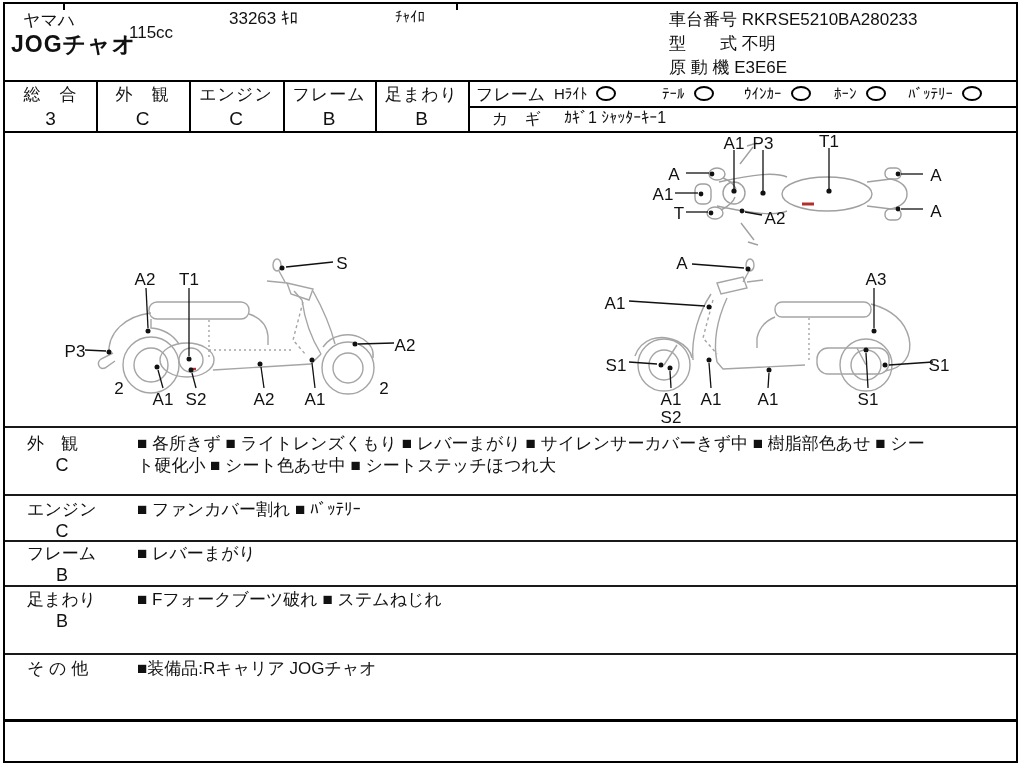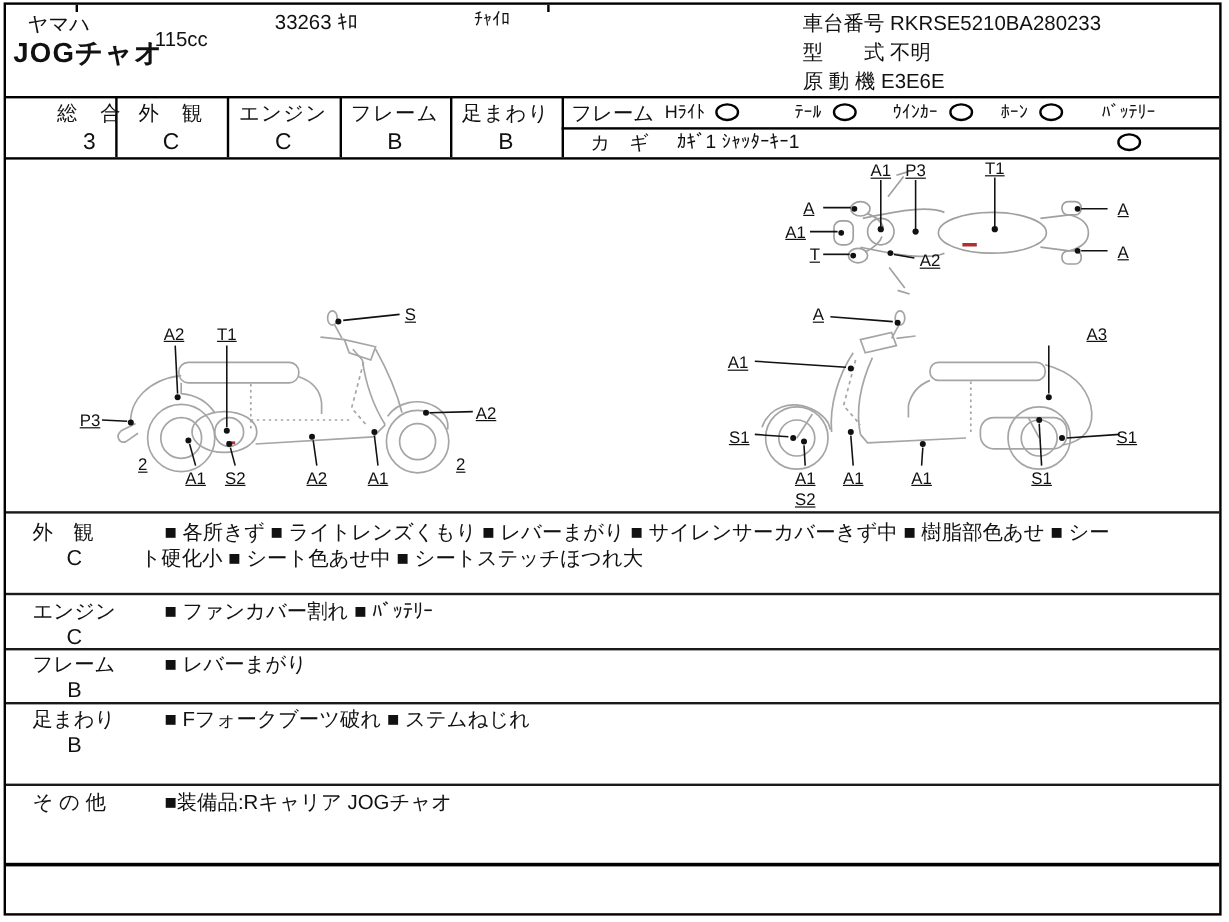--- a/index.html
+++ b/index.html
@@ -15,21 +15,21 @@
   .model-name{font-size:23px;font-weight:bold;letter-spacing:1px;}
   .rating-cell{position:absolute;top:76px;height:51px;text-align:center;}
   .rating-label{font-size:17px;margin-top:3px;letter-spacing:1px;}
   .rating-grade{font-size:19px;margin-top:2px;}
   .safety-item{position:absolute;font-size:15px;white-space:nowrap;display:flex;align-items:center;gap:9px;}
   .oval{display:inline-block;width:16px;height:11px;border:2px solid #000;border-radius:50%;}
   .cond-label{position:absolute;font-size:17px;width:110px;text-align:left;white-space:pre;}
   .cond-grade{position:absolute;font-size:18px;width:70px;text-align:center;}
   .cond-line{position:absolute;font-size:17px;white-space:pre;}
   .diagram{position:absolute;left:0;top:128px;width:1011px;height:294px;}
-  .dlabel{position:absolute;font-size:14px;transform:translateX(-50%);white-space:nowrap;text-decoration:underline;}
+  .dlabel{position:absolute;font-size:17px;transform:translateX(-50%);white-space:nowrap;}
   svg{position:absolute;left:0;top:0;}
 </style>
 </head>
 <body>
 
 <div class="sheet">
 
   <div class="tick" style="left:58px"></div>
   <div class="tick" style="left:451px"></div>
 
@@ -47,21 +47,21 @@
   <div class="hline" style="top:76px"></div>
   <div class="hline" style="top:127px"></div>
   <div class="vline" style="left:91px;top:76px;height:51px"></div>
   <div class="vline" style="left:184px;top:76px;height:51px"></div>
   <div class="vline" style="left:278px;top:76px;height:51px"></div>
   <div class="vline" style="left:370px;top:76px;height:51px"></div>
   <div class="vline" style="left:463px;top:76px;height:51px"></div>
   <div class="abs" style="left:463px;top:102px;width:548px;height:1.5px;background:#000"></div>
 
   <div id="ratings">
-      <div class="rating-cell" style="left: 0px; width: 91px; margin-left: 24px;">
+      <div class="rating-cell" style="left: 0px; width: 91px;">
         <div class="rating-label">総　合</div>
         <div class="rating-grade">3</div>
       </div>
       <div class="rating-cell" style="left: 91px; width: 93px;">
         <div class="rating-label">外　観</div>
         <div class="rating-grade">C</div>
       </div>
       <div class="rating-cell" style="left: 184px; width: 94px;">
         <div class="rating-label">エンジン</div>
         <div class="rating-grade">C</div>
@@ -88,21 +88,21 @@
           <span class="oval"></span>
         </div>
         <div class="safety-item" style="left: 276px; top: 5px;">
           <span>ｳｲﾝｶｰ</span>
           <span class="oval"></span>
         </div>
         <div class="safety-item" style="left: 366px; top: 5px;">
           <span>ﾎｰﾝ</span>
           <span class="oval"></span>
         </div>
-        <div class="safety-item" style="left: 450px; top: 5px; flex-direction: column;">
+        <div class="safety-item" style="left: 440px; top: 5px;">
           <span>ﾊﾞｯﾃﾘｰ</span>
           <span class="oval"></span>
         </div>
       </div>
     <div class="txt" style="left:24px;top:29px;font-size:16px">カ　ギ</div>
     <div class="txt" style="left:96px;top:29px;font-size:16px">ｶｷﾞ1 ｼｬｯﾀｰｷｰ1</div>
   </div>
 
   <div class="diagram">
     <svg width="1011" height="294" viewBox="0 0 1011 294">
@@ -260,21 +260,21 @@
         <div class="dlabel" style="left: 70px; top: 210px;">P3</div>
         <div class="dlabel" style="left: 114px; top: 247px;">2</div>
         <div class="dlabel" style="left: 158px; top: 258px;">A1</div>
         <div class="dlabel" style="left: 191px; top: 258px;">S2</div>
         <div class="dlabel" style="left: 259px; top: 258px;">A2</div>
         <div class="dlabel" style="left: 310px; top: 258px;">A1</div>
         <div class="dlabel" style="left: 400px; top: 204px;">A2</div>
         <div class="dlabel" style="left: 379px; top: 247px;">2</div>
         <div class="dlabel" style="left: 677px; top: 122px;">A</div>
         <div class="dlabel" style="left: 610px; top: 162px;">A1</div>
-        <div class="dlabel" style="left: 909px; top: 138px;">A3</div>
+        <div class="dlabel" style="left: 871px; top: 138px;">A3</div>
         <div class="dlabel" style="left: 611px; top: 224px;">S1</div>
         <div class="dlabel" style="left: 666px; top: 258px;">A1</div>
         <div class="dlabel" style="left: 666px; top: 276px;">S2</div>
         <div class="dlabel" style="left: 706px; top: 258px;">A1</div>
         <div class="dlabel" style="left: 763px; top: 258px;">A1</div>
         <div class="dlabel" style="left: 863px; top: 258px;">S1</div>
         <div class="dlabel" style="left: 934px; top: 224px;">S1</div>
       </div>
   </div>
 
@@ -282,21 +282,21 @@
   <div class="abs thin" style="left:0;top:490px;width:100%"></div>
   <div class="abs thin" style="left:0;top:536px;width:100%"></div>
   <div class="abs thin" style="left:0;top:581px;width:100%"></div>
   <div class="abs thin" style="left:0;top:649px;width:100%"></div>
   <div class="abs" style="left:0;top:715px;width:100%;height:3px;background:#000"></div>
 
   <div id="conditions">
       <div class="cond-label" style="left: 22px; top: 428px;">外　観</div>
       <div class="cond-grade" style="left: 22px; top: 451px;">C</div>
       <div class="cond-line" style="left: 132px; top: 428px;">■ 各所きず ■ ライトレンズくもり ■ レバーまがり ■ サイレンサーカバーきず中 ■ 樹脂部色あせ ■ シー</div>
-      <div class="cond-line" style="left: 112px; top: 450px;">ト硬化小 ■ シート色あせ中 ■ シートステッチほつれ大</div>
+      <div class="cond-line" style="left: 132px; top: 450px;">ト硬化小 ■ シート色あせ中 ■ シートステッチほつれ大</div>
       <div class="cond-label" style="left: 22px; top: 494px;">エンジン</div>
       <div class="cond-grade" style="left: 22px; top: 517px;">C</div>
       <div class="cond-line" style="left: 132px; top: 494px;">■ ファンカバー割れ ■ ﾊﾞｯﾃﾘｰ</div>
       <div class="cond-label" style="left: 22px; top: 538px;">フレーム</div>
       <div class="cond-grade" style="left: 22px; top: 561px;">B</div>
       <div class="cond-line" style="left: 132px; top: 538px;">■ レバーまがり</div>
       <div class="cond-label" style="left: 22px; top: 584px;">足まわり</div>
       <div class="cond-grade" style="left: 22px; top: 607px;">B</div>
       <div class="cond-line" style="left: 132px; top: 584px;">■ Fフォークブーツ破れ ■ ステムねじれ</div>
       <div class="cond-label" style="left: 22px; top: 653px;">そ の 他</div>

